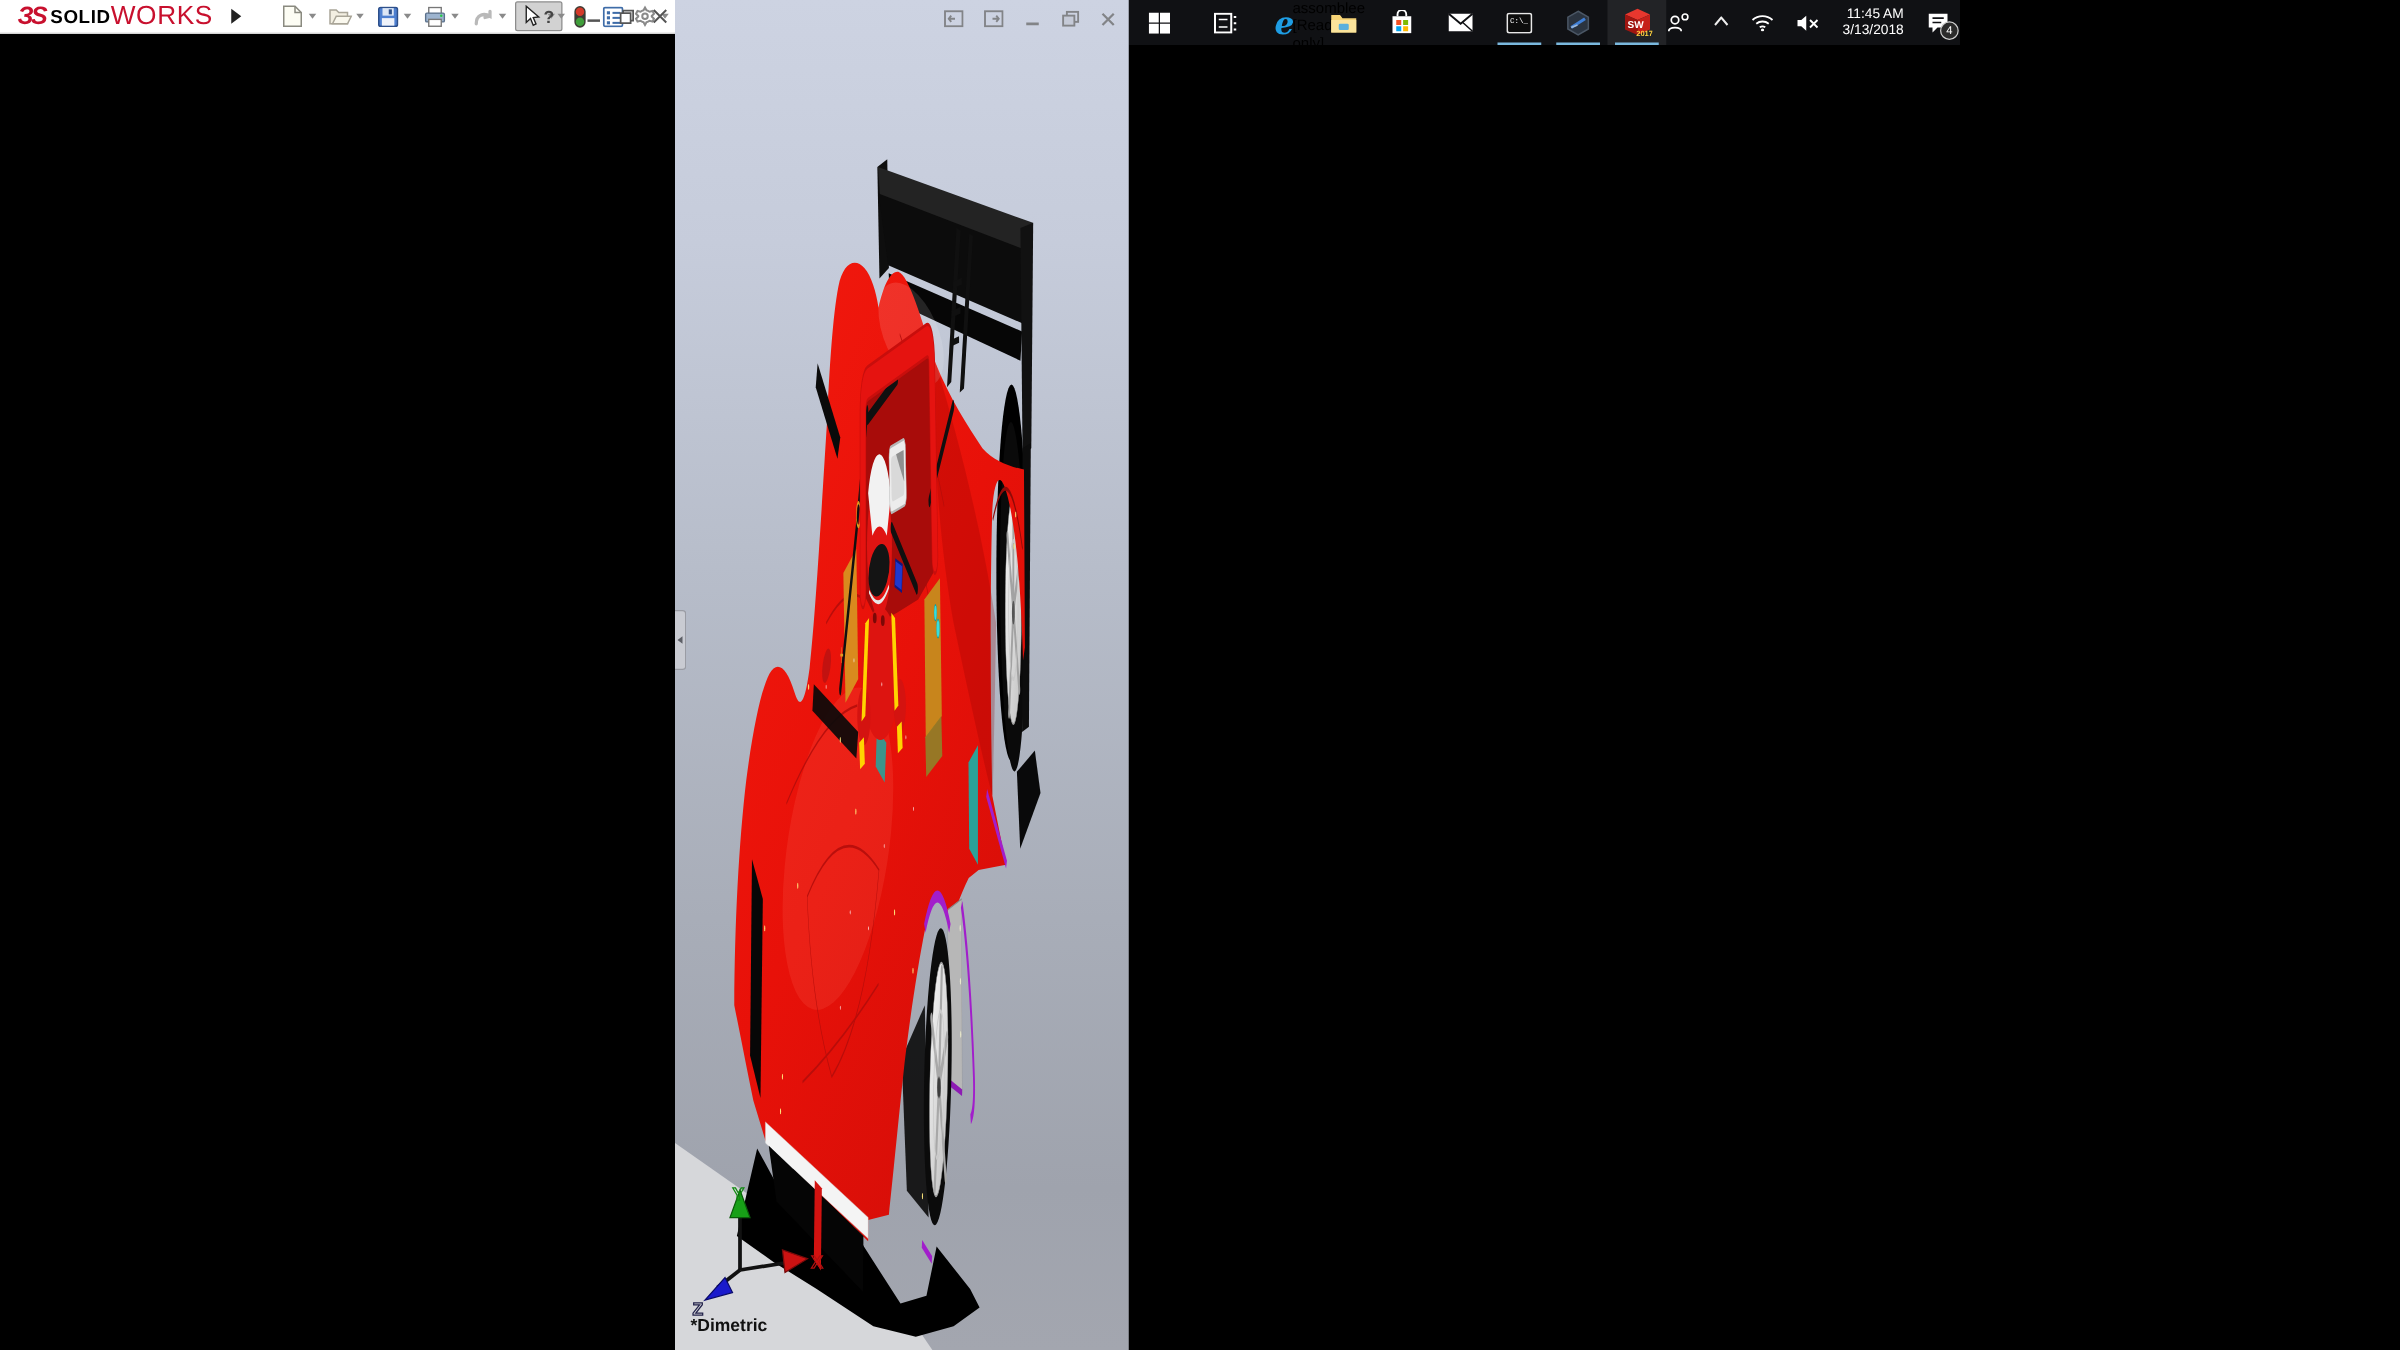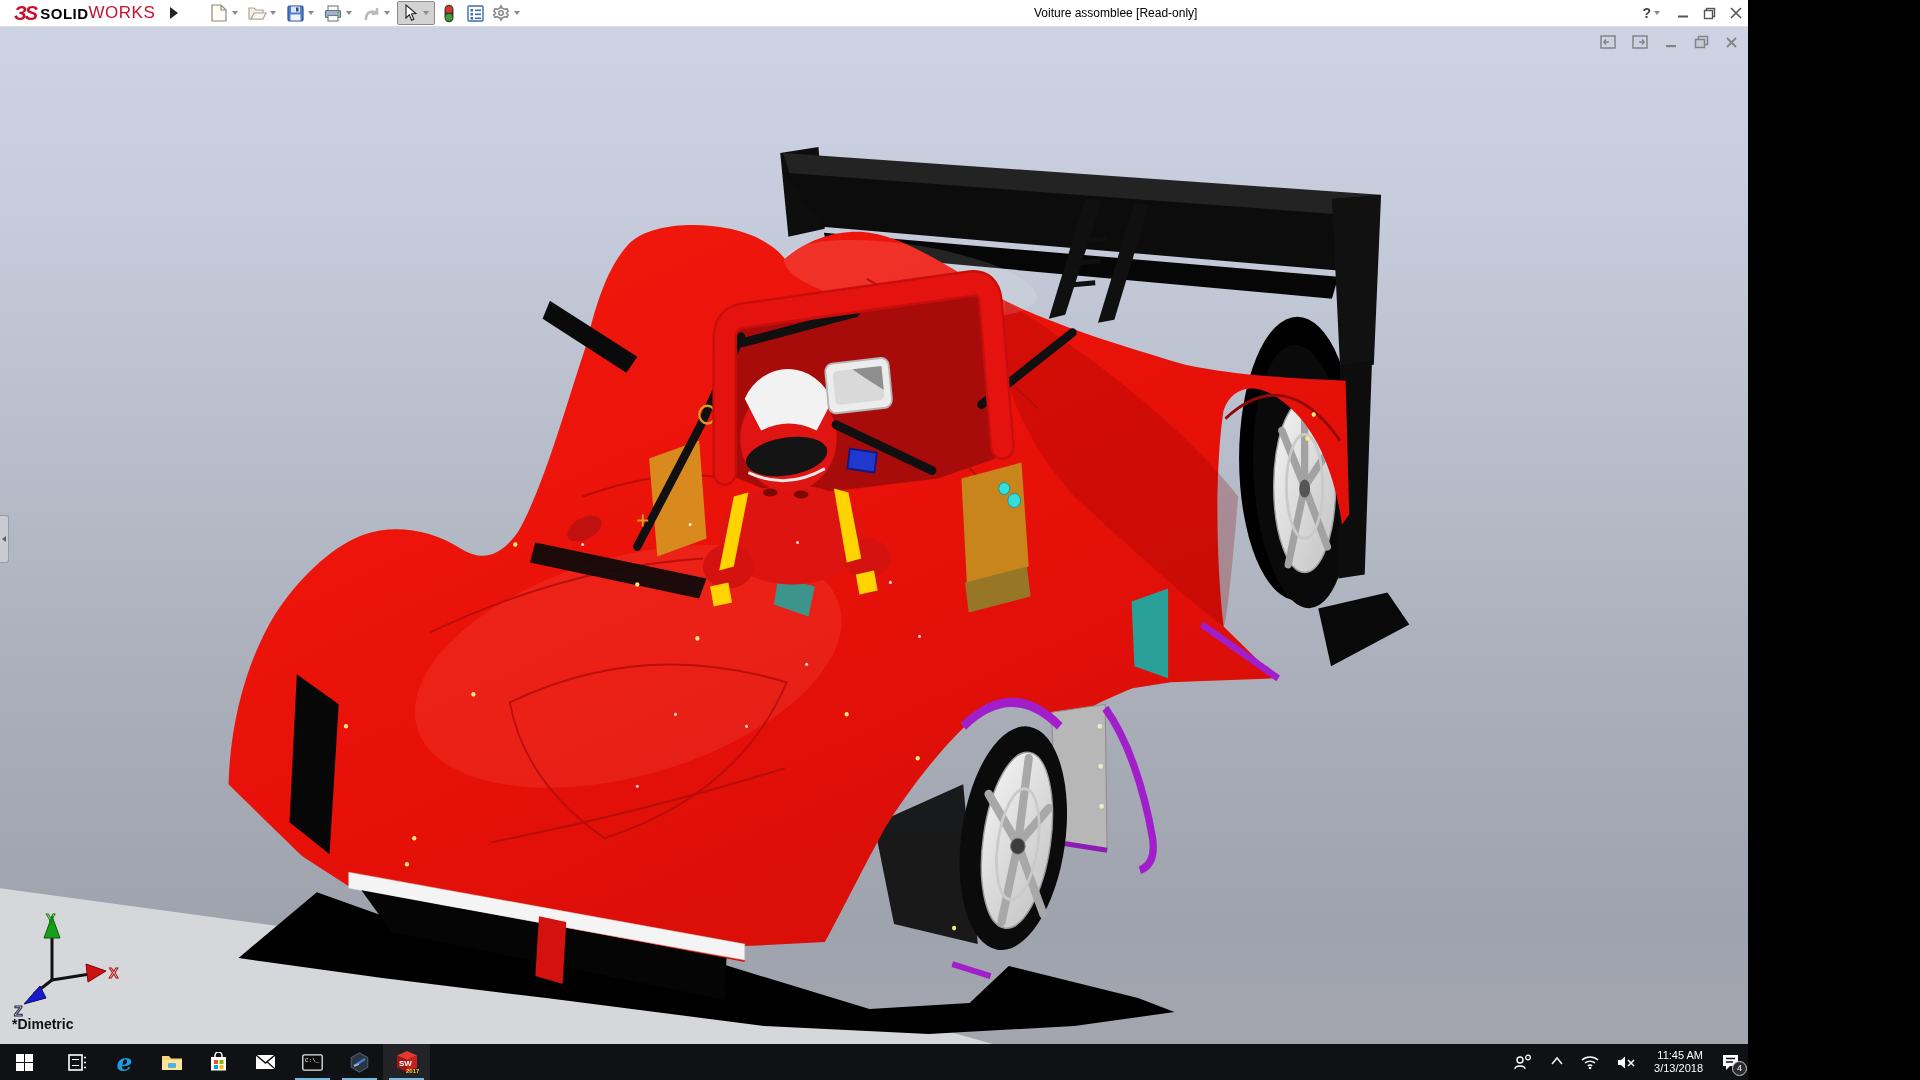--- a/index.html
+++ b/index.html
@@ -1,25 +1,25 @@
 <!DOCTYPE html>
 <html><head>
 <meta charset="utf-8">
 <style>
   html,body{margin:0;padding:0;width:1920px;height:1080px;overflow:hidden;
     font-family:"Liberation Sans",sans-serif;background:#000;}
-  .app{width:1748px;height:1080px;display:flex;flex-direction:column;}
+  .app{width:1568px;height:1080px;display:flex;flex-direction:row;}
 
   
   .titlebar{height:26px;background:#ffffff;border-bottom:1px solid #dcdcdc;
     display:flex;align-items:center;position:relative;flex:0 0 26px;}
   .brand{display:flex;align-items:center;padding:0 8px 0 14px;height:100%;}
   .brand .mark{color:#c8102e;font-weight:bold;font-style:italic;font-size:20px;letter-spacing:-2px;margin-right:4px;}
   .brand .b1{color:#000000;font-weight:bold;font-size:15px;letter-spacing:.5px;}
-  .brand .b2{color:#c8102e;font-weight:300;font-size:17px;letter-spacing:.5px;}
+  .brand .b2{color:#c8102e;font-weight:300;font-size:21px;letter-spacing:.5px;}
   .flyout{width:18px;height:18px;display:flex;align-items:center;justify-content:center;margin:0 10px 0 2px;}
   .flyout svg{display:block}
   .tools{display:flex;align-items:center;gap:2px;margin-left:14px;}
   .tool{display:flex;align-items:center;height:22px;padding:0 2px;border-radius:2px;}
   .tool .ic{width:20px;height:20px;display:flex;align-items:center;justify-content:center;}
   .tool.active{background:#d2d2d2;border:1px solid #8c8c8c;}
   .caret{width:0;height:0;border-left:3.5px solid transparent;border-right:3.5px solid transparent;
     border-top:4px solid #8a8a8a;margin:0 3px 0 3px;}
   .win-title{position:absolute;left:1034px;top:0;height:26px;display:flex;align-items:center;
     font-size:12px;color:#000000;}

